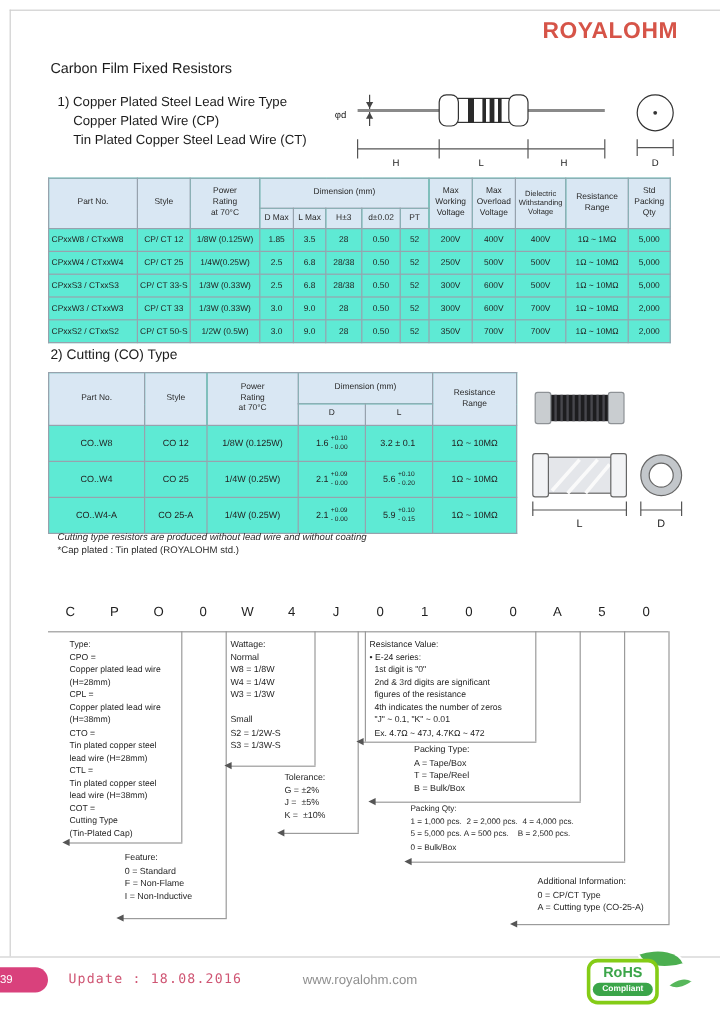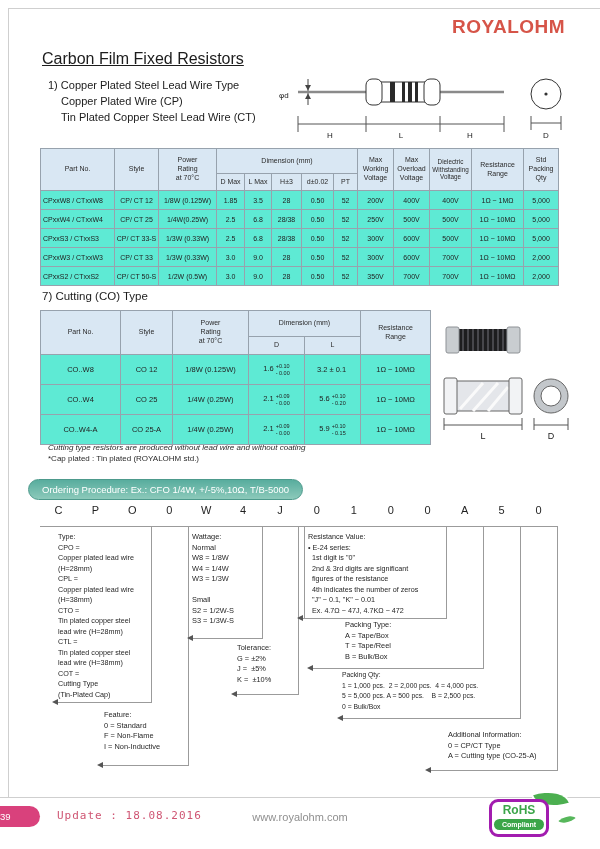--- a/index.html
+++ b/index.html
@@ -7,21 +7,21 @@
   #page {
     position:relative; width:600px; height:849px; background:#ffffff;
     font-family:"Liberation Sans","DejaVu Sans",sans-serif; color:#222;
     overflow:hidden; margin:0 auto;
   }
   .abs { position:absolute; }
   .frame { background:#cfcfcf; position:absolute; }
 
   .brand { position:absolute; top:16px; left:452px; font-size:19px; font-weight:bold;
            color:#d65448; letter-spacing:0.5px; }
-  .page-title { position:absolute; top:50px; left:42px; font-size:16px; color:#1c1c1c;text-decoration:underline; }
+  .page-title { position:absolute; top:50px; left:42px; font-size:12px; color:#1c1c1c; }
 
   .sec1 { position:absolute; top:77px; left:48px; font-size:11px; line-height:16px; color:#1c1c1c; }
   .sec1 .ind { padding-left:13px; }
 
   
   table.dtable { border-collapse:collapse; table-layout:fixed; background:#5eead4; }
   table.dtable th, table.dtable td {
     border:1px solid #97a2ad; text-align:center; vertical-align:middle;
     font-weight:normal; padding:0 1px; overflow:hidden;
   }
@@ -64,21 +64,21 @@
              font-size:11px; color:#8f8f8f; }
 
   .rohs { position:absolute; top:791px; left:487px; width:90px; height:52px; }
   .rohs-leaf1 { position:absolute; right:8px; top:-3px; width:36px; height:22px;
                 background:#4caf50; border-radius:4% 100% 4% 100%; transform:rotate(-18deg);
                 border:2px solid #fff; }
   .rohs-leaf2 { position:absolute; right:0px; top:22px; width:20px; height:13px;
                 background:#57b75b; border-radius:4% 100% 4% 100%; transform:rotate(-40deg);
                 border:2px solid #fff; }
   .rohs-badge { position:absolute; left:2px; top:8px; width:60px; height:38px; background:#fff;
-                border:3px solid #a21caf; border-radius:9px; text-align:center; }
+                border:3px solid #84cc16; border-radius:9px; text-align:center; }
   .rohs-t1 { color:#3ba549; font-weight:bold; font-size:12px; line-height:15px; margin-top:1px; }
   .rohs-t2 { background:#3ba549; color:#fff; font-size:7px; line-height:11px; border-radius:6px;
              margin:1px 2px 0 2px; font-weight:bold; }
 </style>
 </head>
 <body>
 
 <div id="page">
 
   <div class="frame" style="left:8px; top:8px; width:592px; height:1px;"></div>
@@ -242,21 +242,21 @@
         <td>52</td>
         <td>350V</td>
         <td>700V</td>
         <td>700V</td>
         <td>1Ω ~ 10MΩ</td>
         <td>2,000</td>
       </tr>
     </tbody>
   </table>
 
-  <div class="sec2-head">7) Cutting (CO) Type</div>
+  <div class="sec2-head">2) Cutting (CO) Type</div>
 
   <table id="t2" class="dtable">
     <colgroup>
       <col style="width:80px">
         <col style="width:52px">
         <col style="width:76px">
       <col style="width:56px">
         <col style="width:56px">
         <col style="width:70px">
     </colgroup>
@@ -348,21 +348,20 @@
     <circle cx="113" cy="84" r="10" fill="none" stroke="#666"></circle>
     <line x1="96" y1="106" x2="96" y2="118" stroke="#555"></line>
     <line x1="130" y1="106" x2="130" y2="118" stroke="#555"></line>
     <line x1="96" y1="113" x2="130" y2="113" stroke="#555"></line>
     <text x="113" y="127" font-size="9" fill="#222" text-anchor="middle">D</text>
   </svg>
 
   <div class="note" style="top:443px;font-style:italic;">Cutting type resistors are produced without lead wire and without coating</div>
   <div class="note" style="top:454px;">*Cap plated : Tin plated (ROYALOHM std.)</div>
 
-  <div class="pill">Ordering Procedure: Ex.: CFO 1/4W, +/-5%,10Ω, T/B-5000</div>
 
   <div class="code-row">
     <span>C</span>
     <span>P</span>
     <span>O</span>
     <span>0</span>
     <span>W</span>
     <span>4</span>
     <span>J</span>
     <span>0</span>

